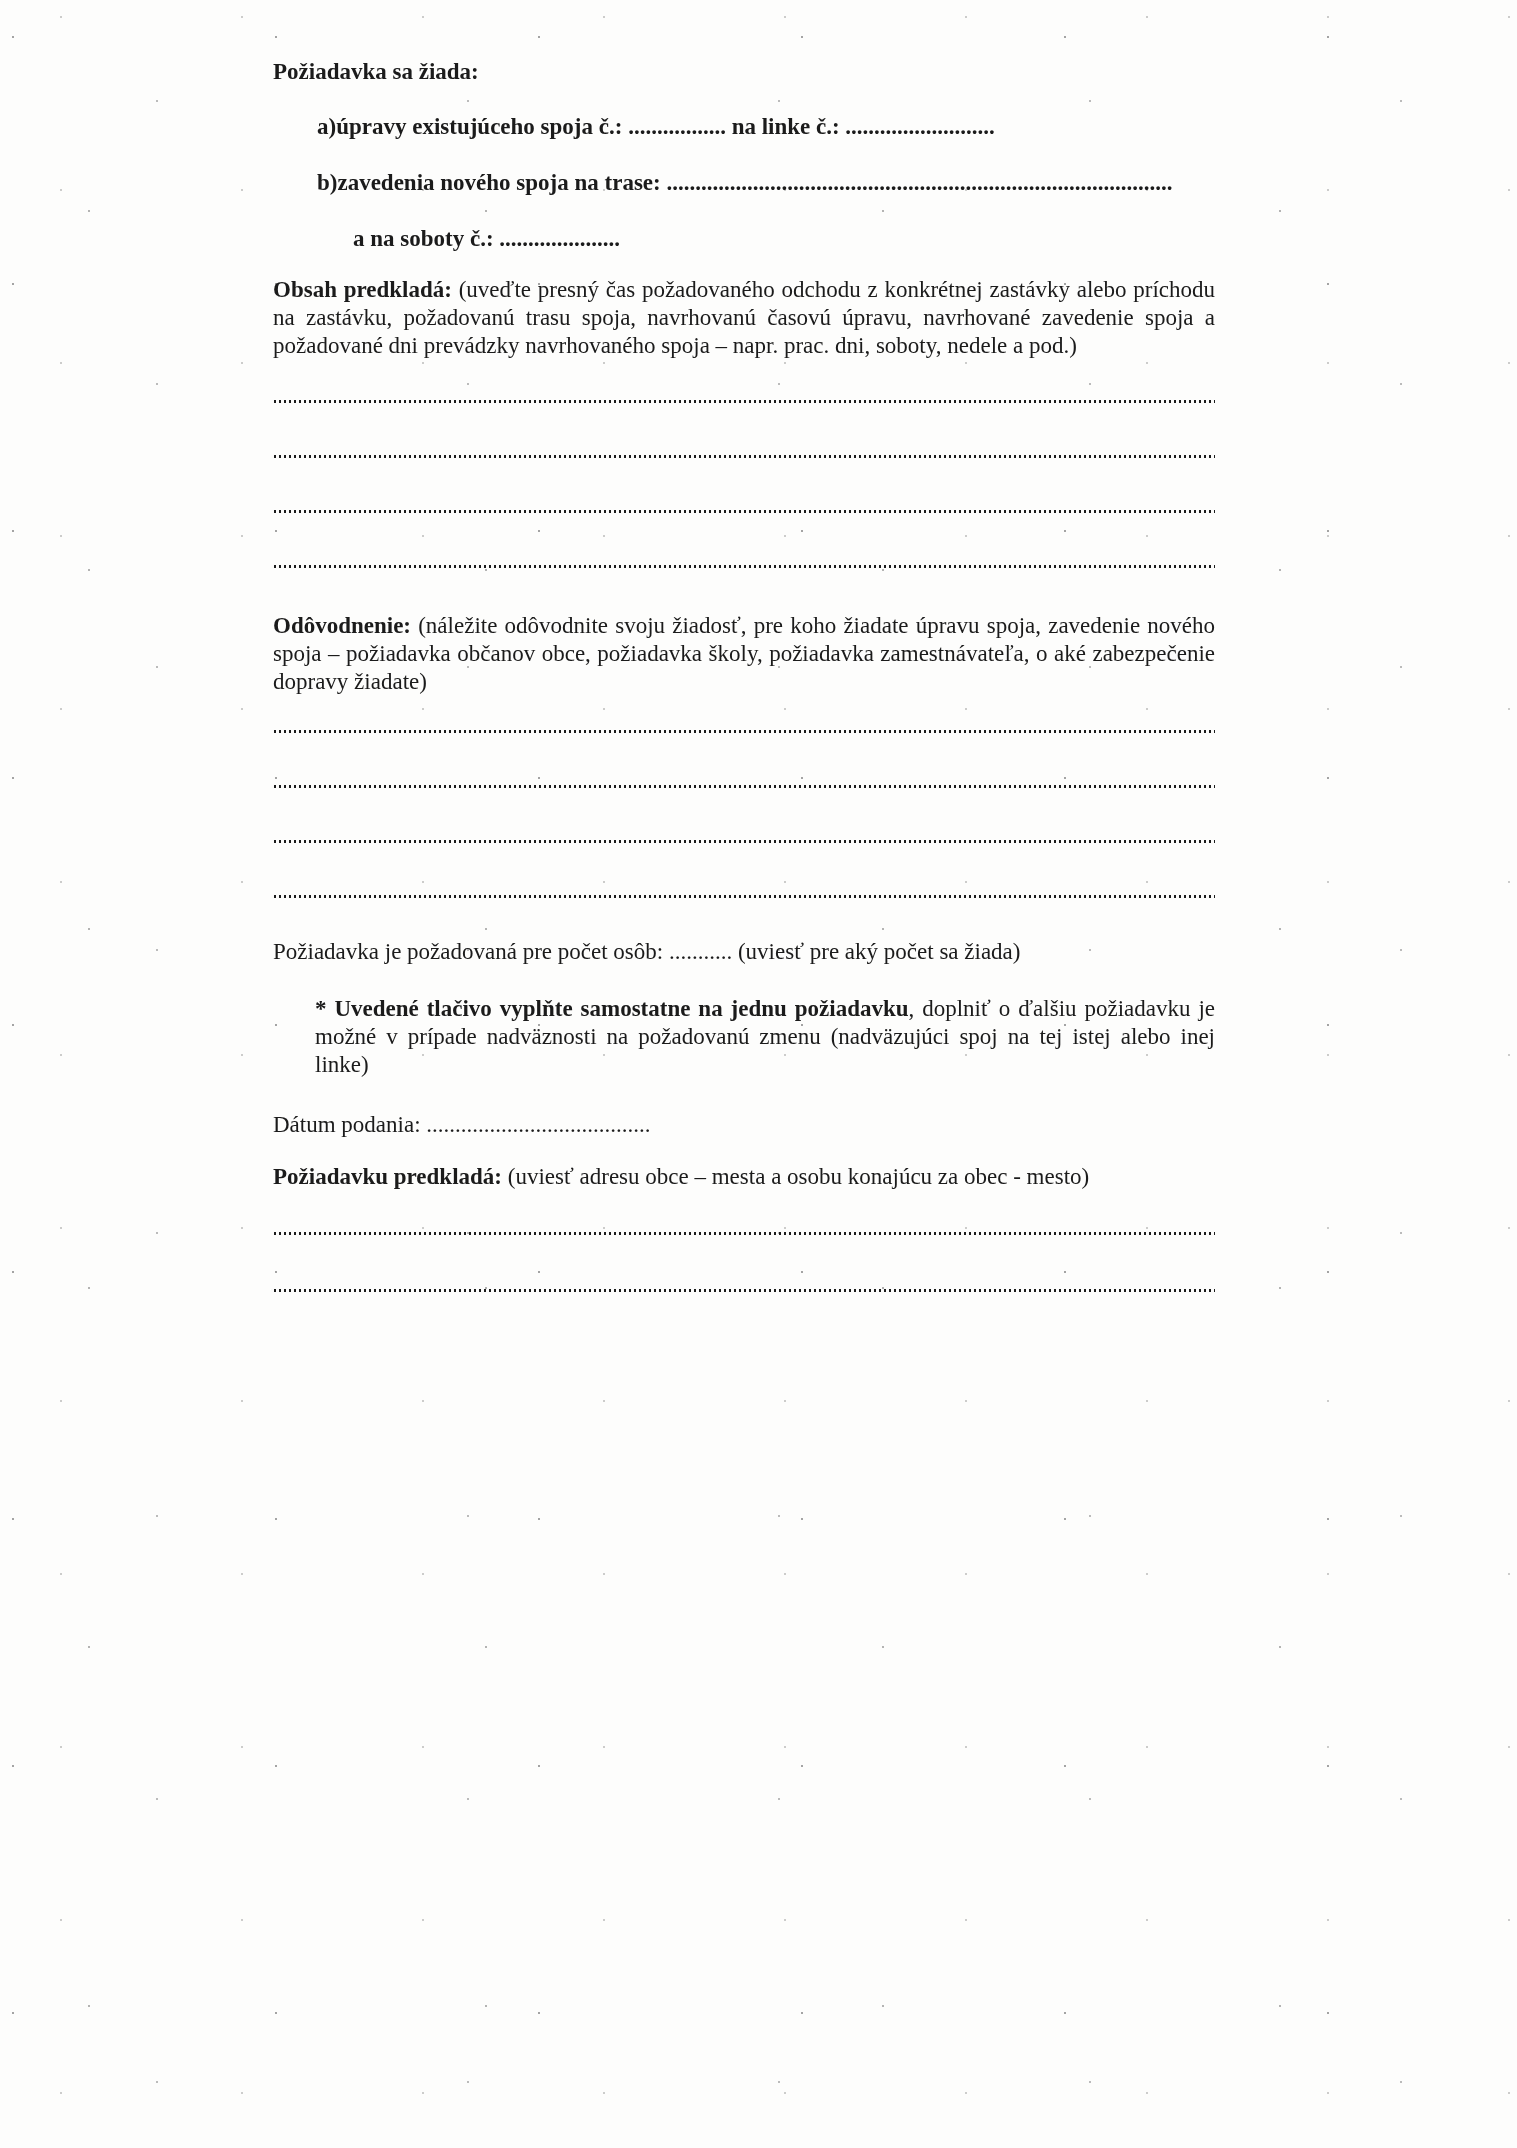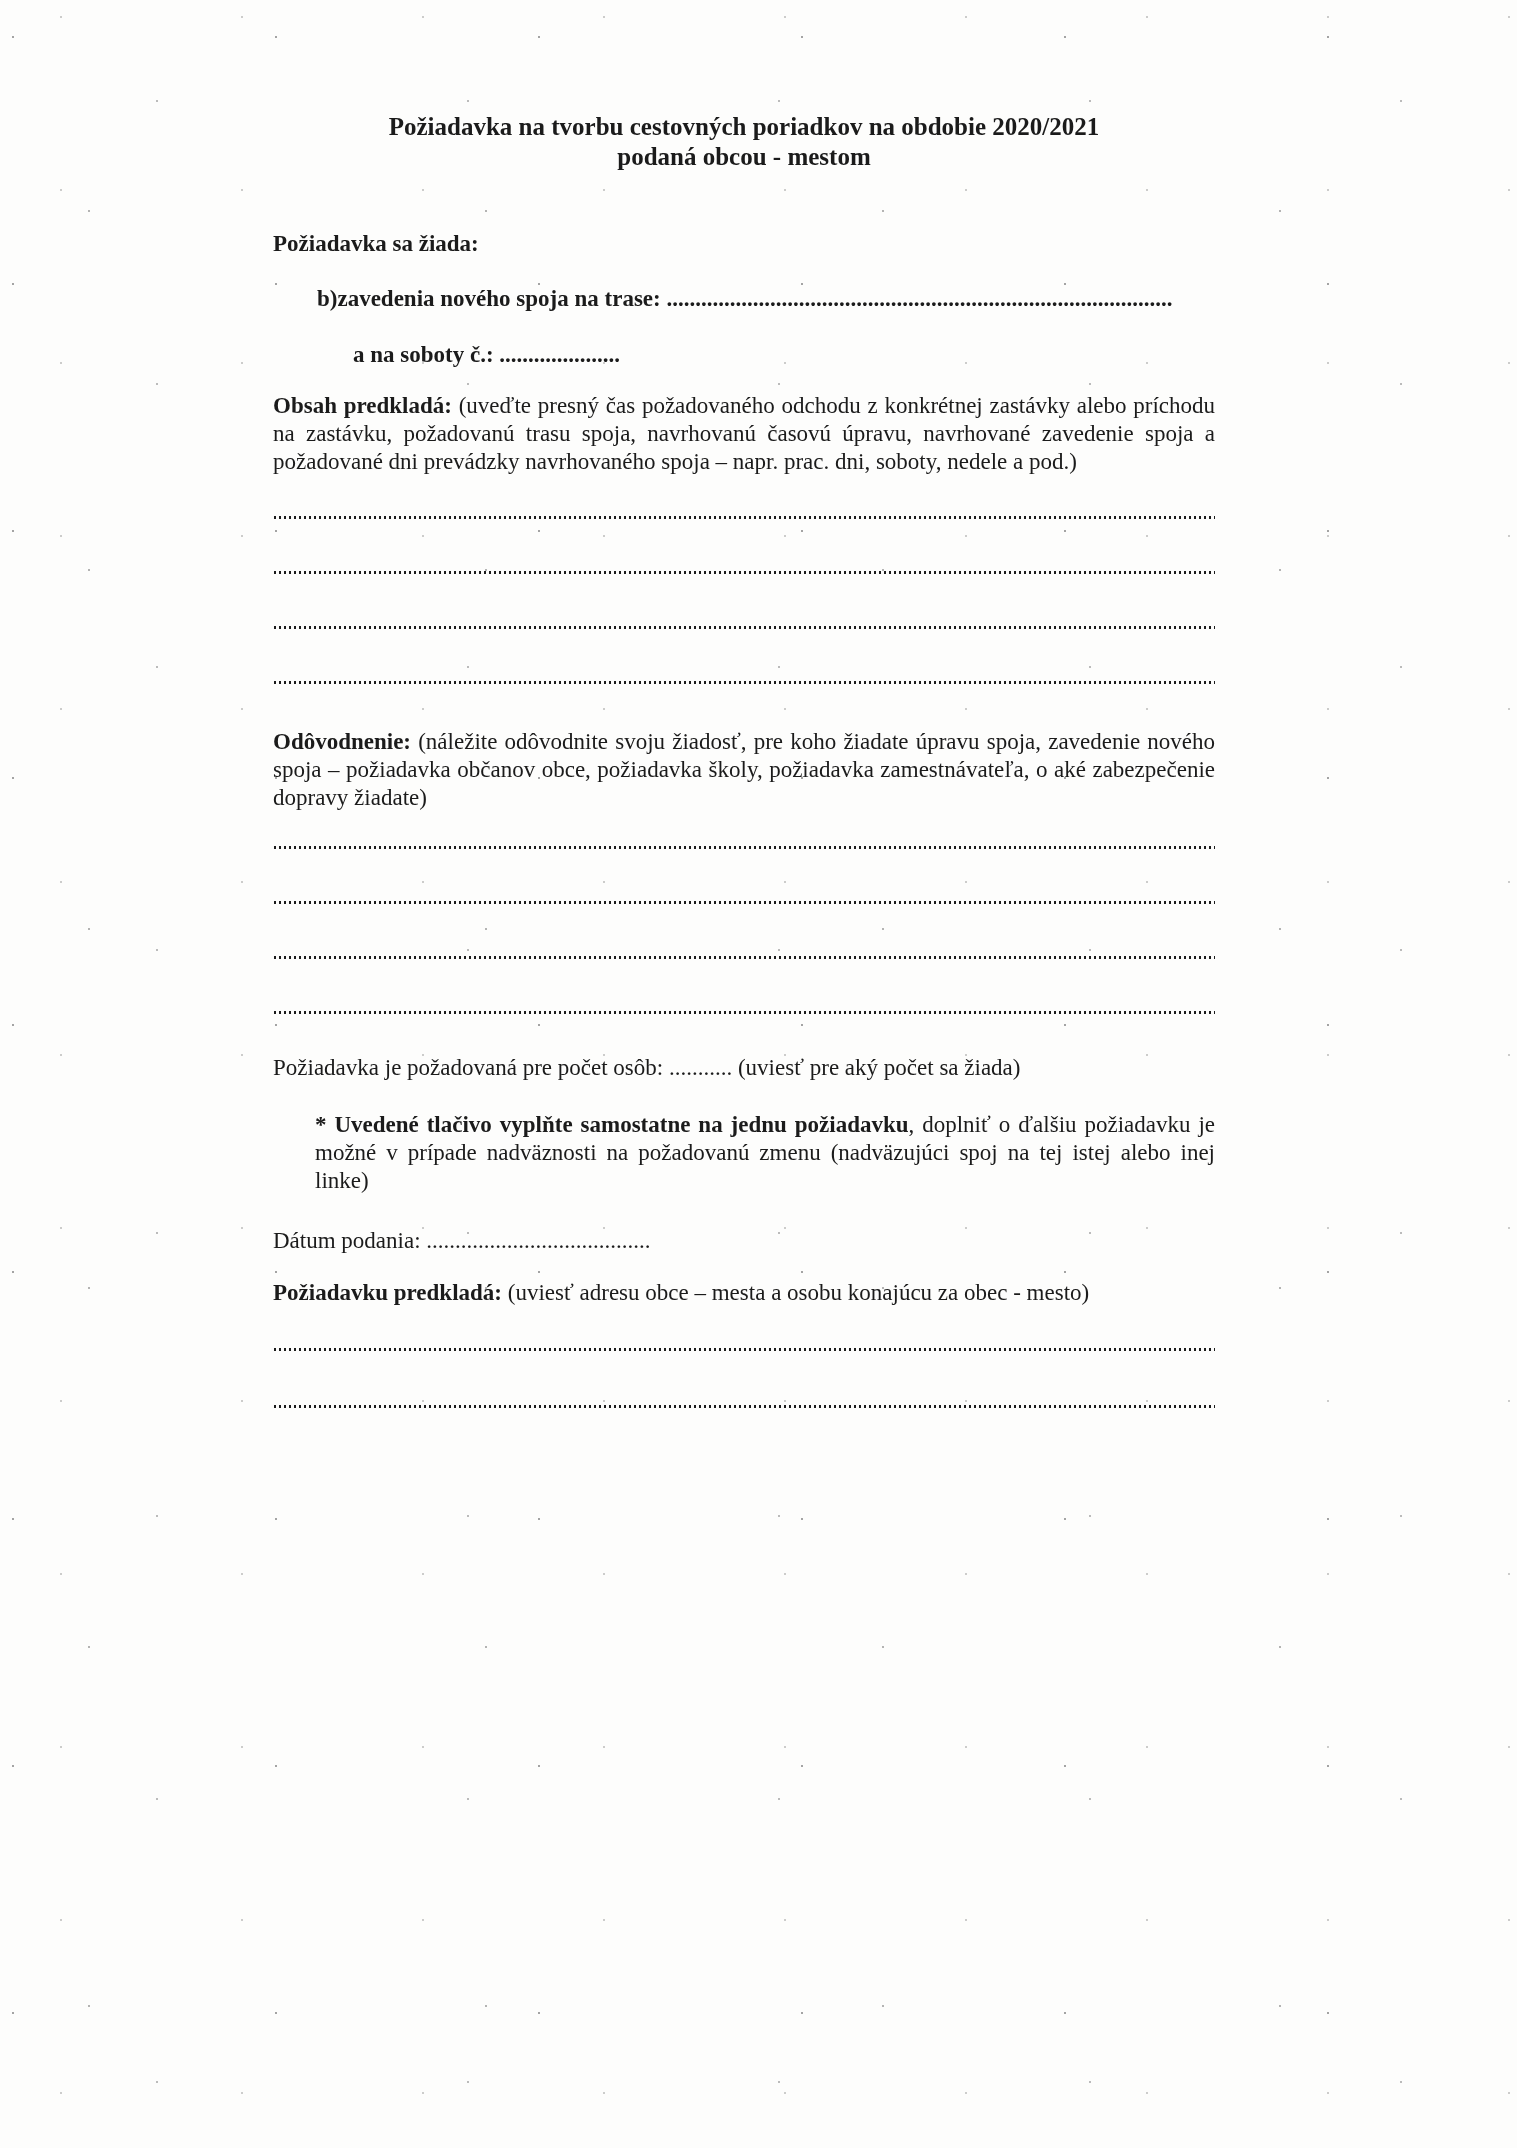--- a/index.html
+++ b/index.html
@@ -72,27 +72,24 @@
   .submitter .lead { font-weight: bold; }
 </style>
 </head>
 <body>
 
 <div class="page">
   <div class="noise"></div>
 
   <div class="content">
 
-    <div class="title">
-      <div>Požiadavka na tvorbu cestovných poriadkov na obdobie 2020/2021</div>
-      <div>podaná obcou - mestom</div>
-    </div>
 
     <div class="s-heading">Požiadavka sa žiada:</div>
 
+    <div class="item"><span>a)</span><span>úpravy existujúceho spoja č.: ................. na linke č.: ..........................</span></div>
 
     <div class="item"><span>b)</span><span>zavedenia nového spoja na trase: ........................................................................................</span></div>
 
     <div class="item-cont">a na soboty č.: .....................</div>
 
     <div class="para para-obsah"><b>Obsah predkladá:</b> <span>(uveďte presný čas požadovaného odchodu z konkrétnej zastávky alebo príchodu na zastávku, požadovanú trasu spoja, navrhovanú časovú úpravu, navrhované zavedenie spoja a požadované dni prevádzky navrhovaného spoja – napr. prac. dni, soboty, nedele a pod.)</span></div>
 
     <div class="blanks blanks-content">
         <div class="dotline"></div>
         <div class="dotline"></div>

